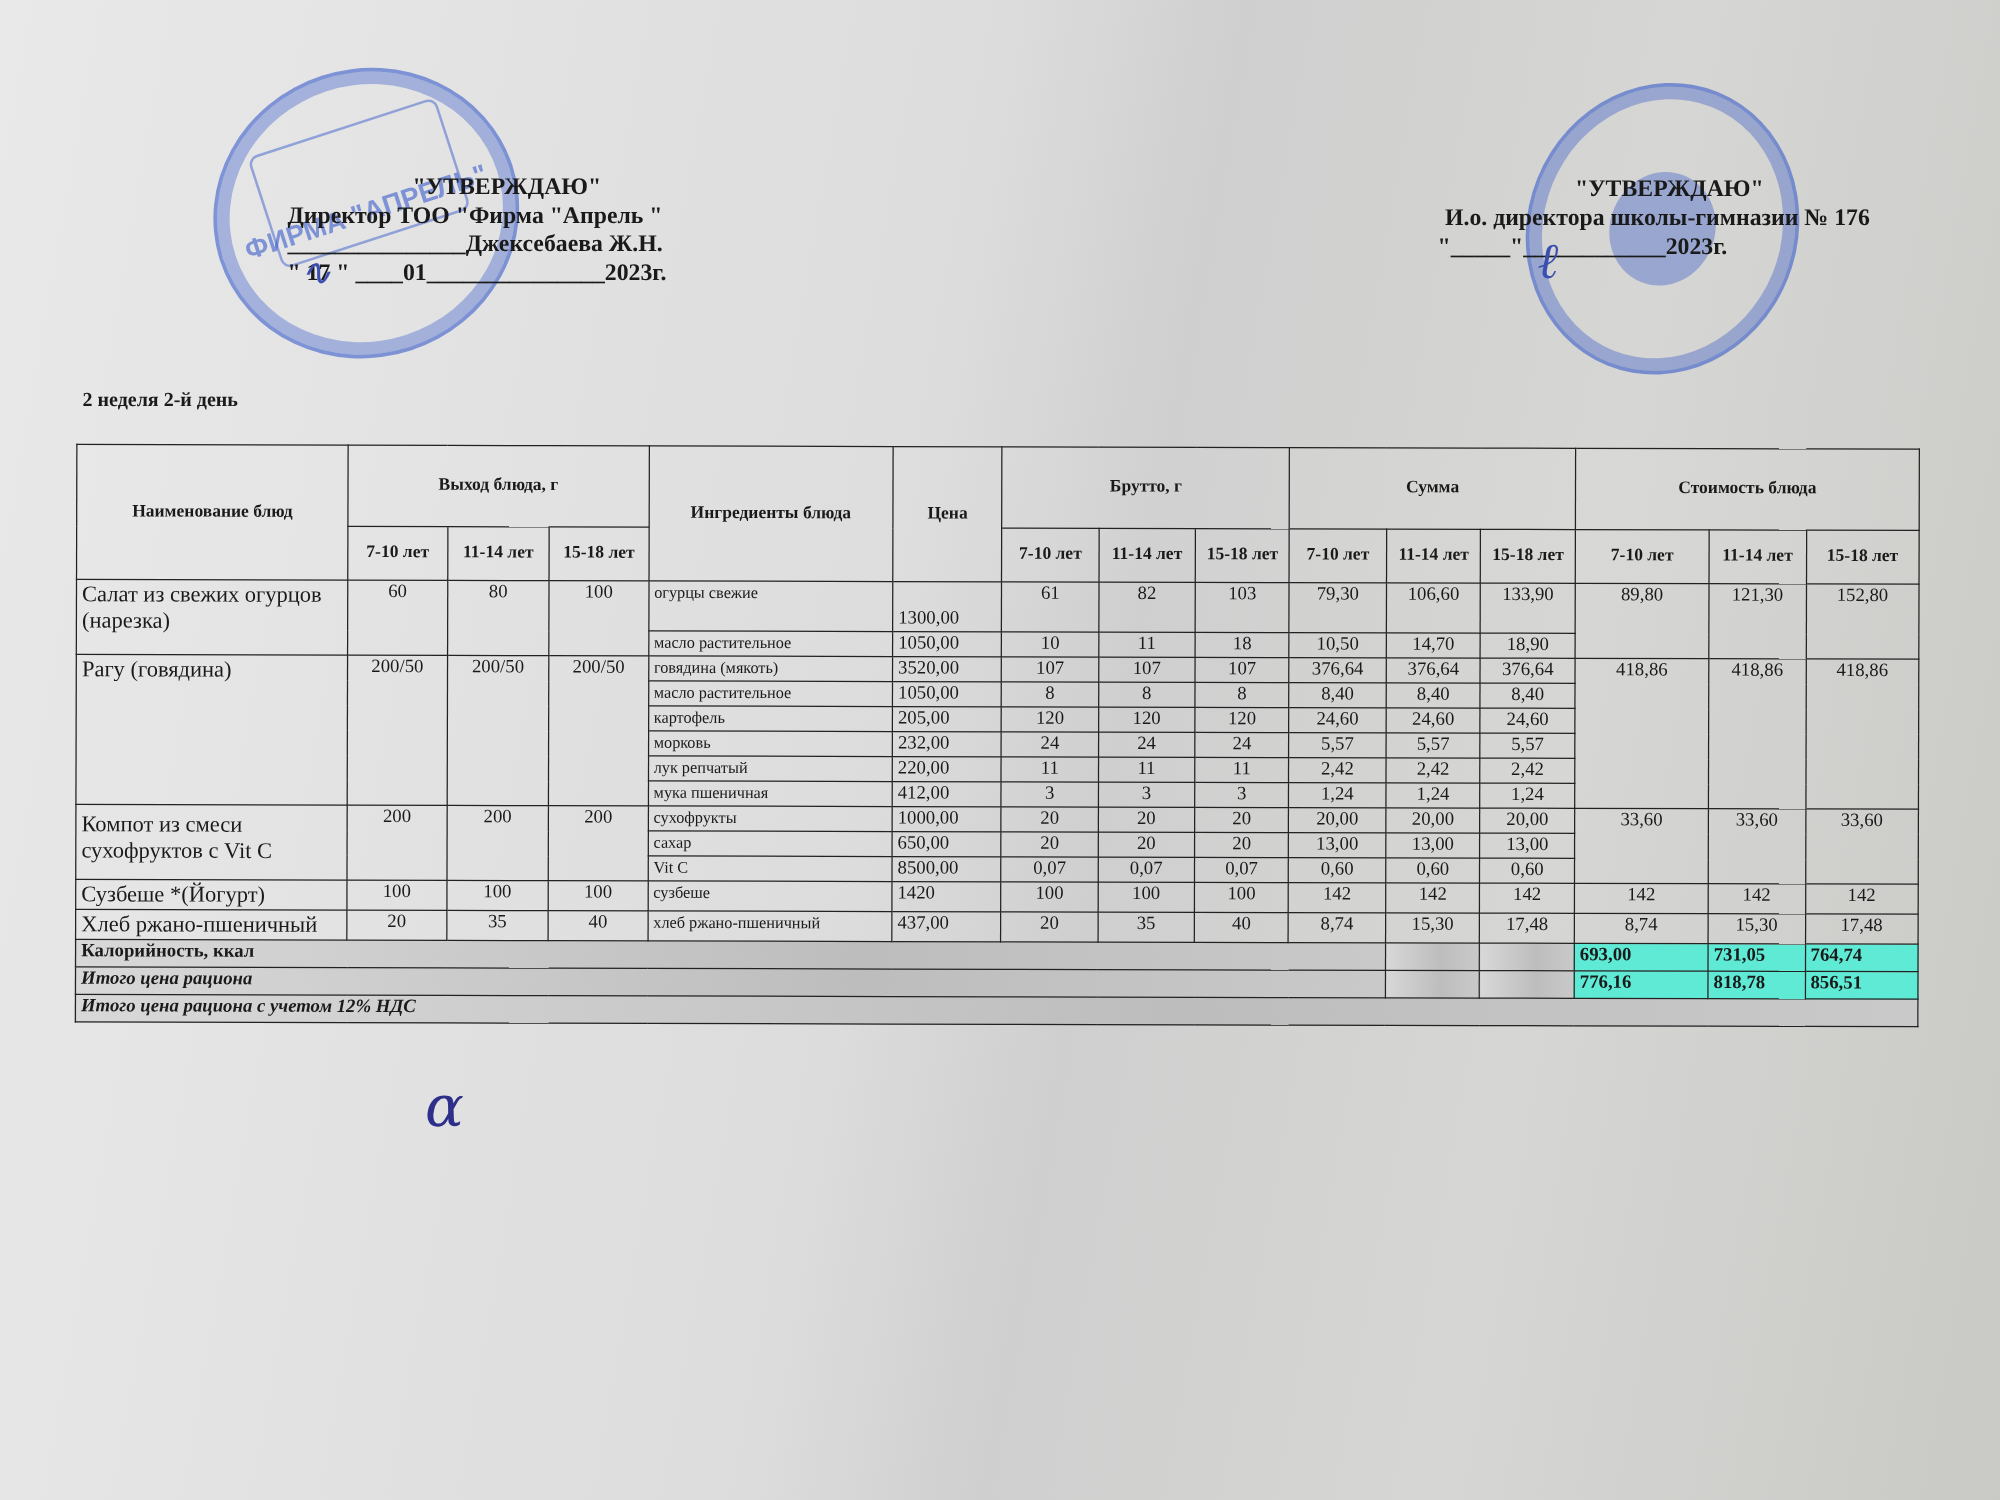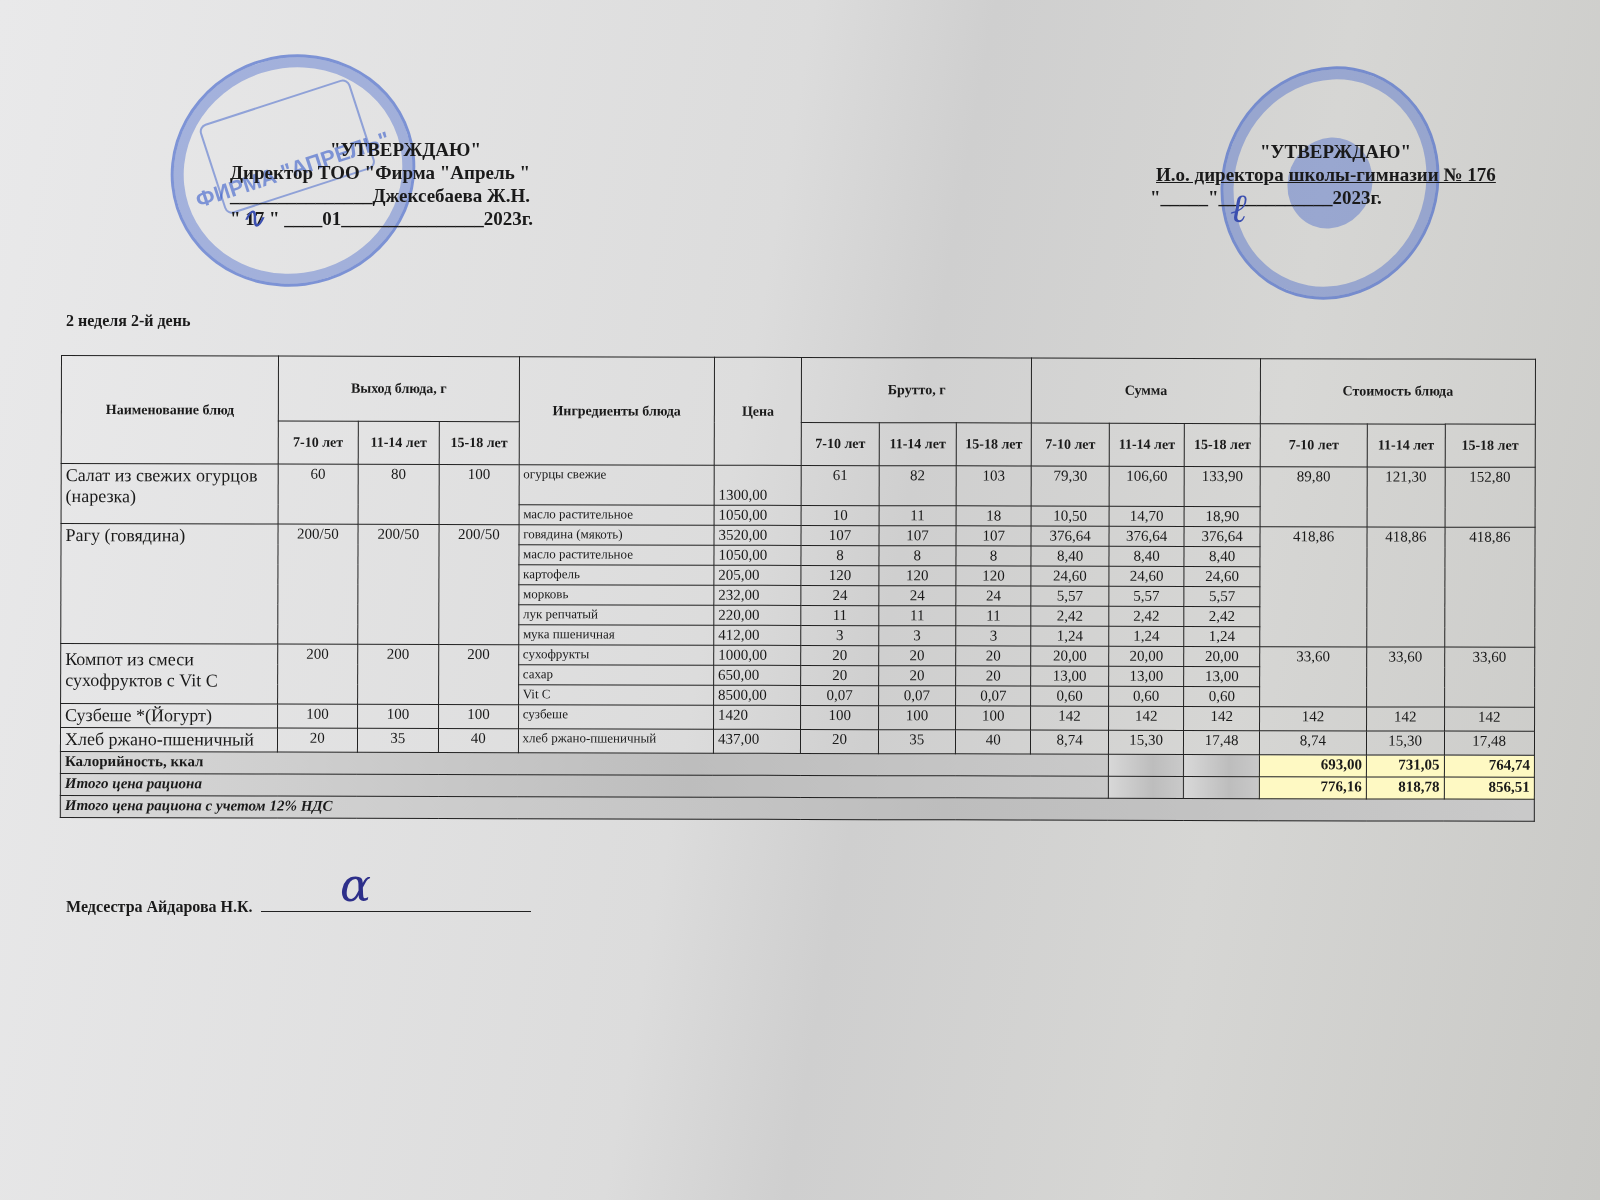--- a/index.html
+++ b/index.html
@@ -8,21 +8,21 @@
     background: linear-gradient(100deg, #e9e9ea 0%, #dcdcdc 45%, #cfcfcf 55%, #d6d6d4 75%, #c9c9c6 100%);
     font-family: "Liberation Serif", serif; color:#1a1a1a; position:relative;
   }
   .paper { position:absolute; left:0; top:0; width:1600px; height:1200px; }
   .approve { position:absolute; font-weight:bold; font-size:19px; line-height:23px; }
   .approve-left { left:230px; top:138px; width:370px; }
   .approve-right { left:1150px; top:140px; width:380px; }
   .approve .l { white-space:nowrap; }
   .approve-left .title { padding-left:100px; }
   .approve-right .title { padding-left:110px; }
-  .approve-right .director { padding-left:6px;text-decoration:underline; }
+  .approve-right .director { padding-left:6px; }
   .stamp { position:absolute; border-radius:50%; border:3px solid rgba(40,80,200,0.55);
     box-shadow: inset 0 0 0 8px rgba(255,255,255,0), inset 0 0 0 10px rgba(40,80,200,0.35);
     pointer-events:none; }
   .stamp-left { left:170px; top:55px; width:240px; height:225px; transform:rotate(-18deg); }
   .stamp-right { left:1222px; top:65px; width:210px; height:230px; transform:rotate(22deg); }
   .stamp .inner { position:absolute; left:30%; top:30%; width:40%; height:40%; border-radius:50%; background:rgba(40,80,200,0.35); }
   .stamp-left .inner { border-radius:8px; background:transparent; border:2px solid rgba(40,80,200,0.45); left:18%; top:18%; width:64%; height:40%; }
   .stamp-text { position:absolute; width:100%; text-align:center; top:44%; color:rgba(40,80,200,0.55); font-family:"Liberation Sans",sans-serif; font-weight:bold; font-size:22px; }
   .week { position:absolute; left:66px; top:312px; font-weight:bold; font-size:16px; }
   table.menu { position:absolute; left:61px; top:355px; width:1475px; border-collapse:collapse; font-size:15px; transform:rotate(0.15deg); transform-origin:left top; }
@@ -32,21 +32,21 @@
   table.menu th.age { height:40px; font-size:14px; }
   td.num { text-align:center; }
   td.price { text-align:left; }
   td.ing { text-align:left; font-size:13px; }
   td.dish { text-align:left; font-size:18px; }
   td.mid { vertical-align:middle; }
   tr.r { height:20px; }
   tr.sum td { background:linear-gradient(90deg,#d8d8d8,#bdbdbd 60%,#c9c9c9); font-weight:bold; font-style:normal; padding:1px 4px; }
   tr.sum td.lbl { font-size:15px; }
   tr.sum td.it { font-style:italic; }
-  tr.sum td.val { text-align:right; background:#fef9c3; }
+  tr.sum td.val { text-align:left; background:#5eead4; }
   .nurse { position:absolute; left:66px; top:898px; font-weight:bold; font-size:16px; white-space:nowrap; }
   .nurse .line { display:inline-block; width:270px; border-bottom:1.5px solid #222; margin-left:4px; height:12px; }
   .sig { position:absolute; font-family:"DejaVu Serif",serif; color:#2d2f8a; font-style:italic; }
   .sig-nurse { left:340px; top:858px; font-size:46px; }
   .sig-left { left:240px; top:200px; font-size:30px; color:#3b4fb0; }
   .sig-right { left:1230px; top:185px; font-size:40px; color:#3b4fb0; }
 </style>
 </head>
 <body>
 
@@ -305,18 +305,14 @@
       <td class="val">776,16</td>
       <td class="val">818,78</td>
       <td class="val">856,51</td>
     </tr>
     <tr class="sum" style="height:22px">
       <td class="lbl it" colspan="15">Итого цена рациона с учетом 12% НДС</td>
     </tr>
   </tbody>
     </table>
 
-  <div class="nurse">
-    <span>Медсестра Айдарова Н.К.</span>
-    <span class="line"></span>
-  </div>
   <div class="sig sig-nurse">ɑ</div>
 </div>
 
 </body></html>

